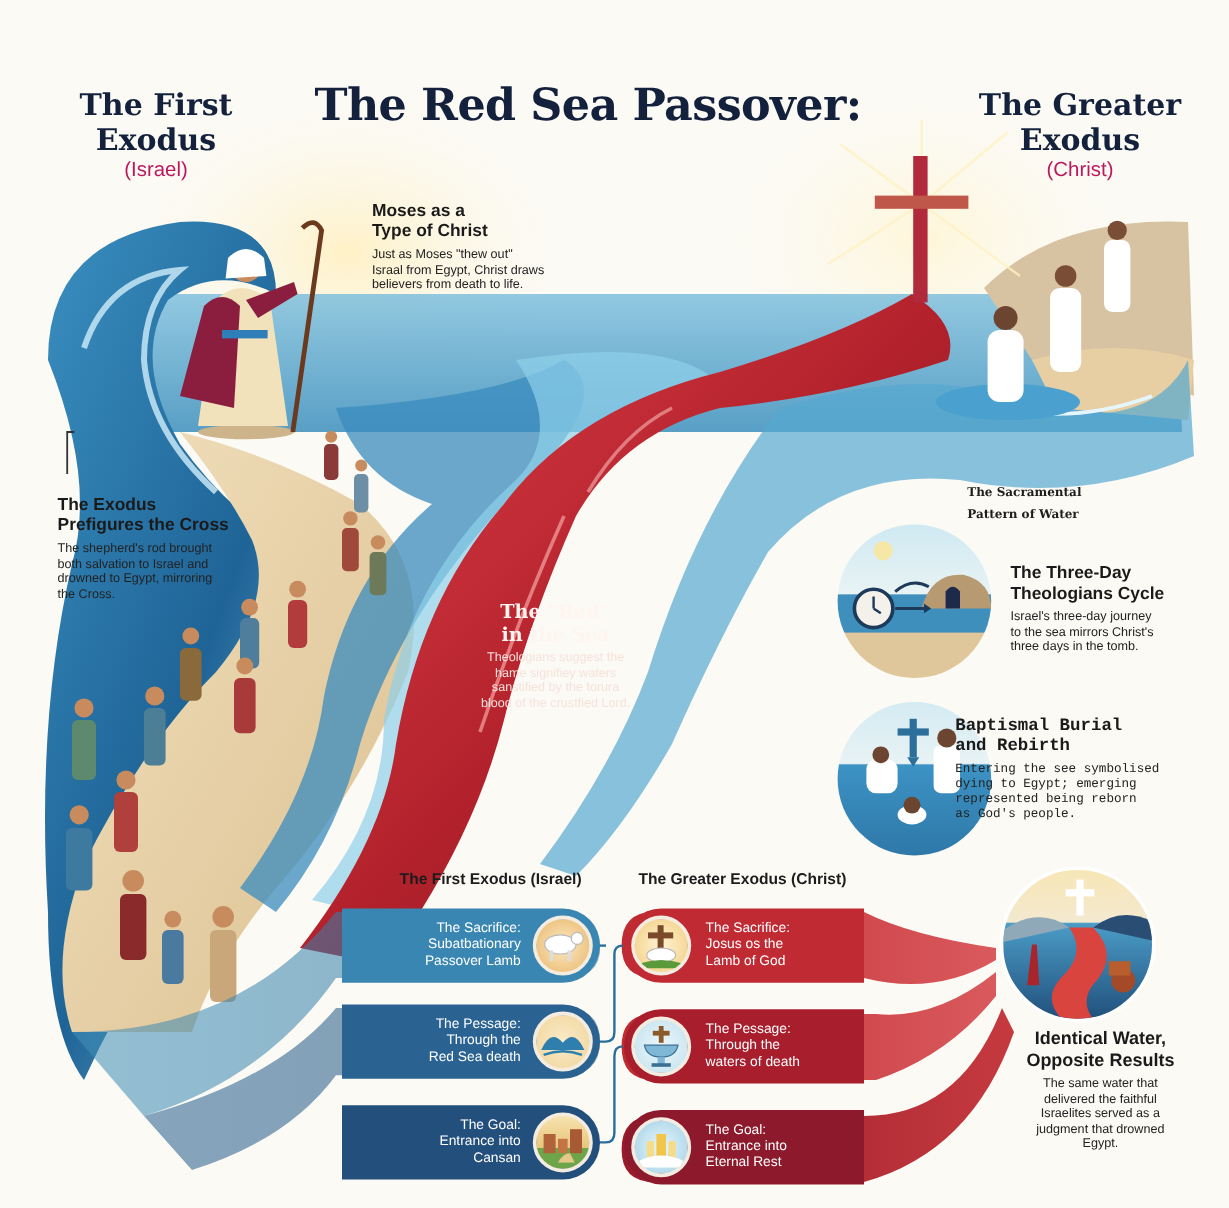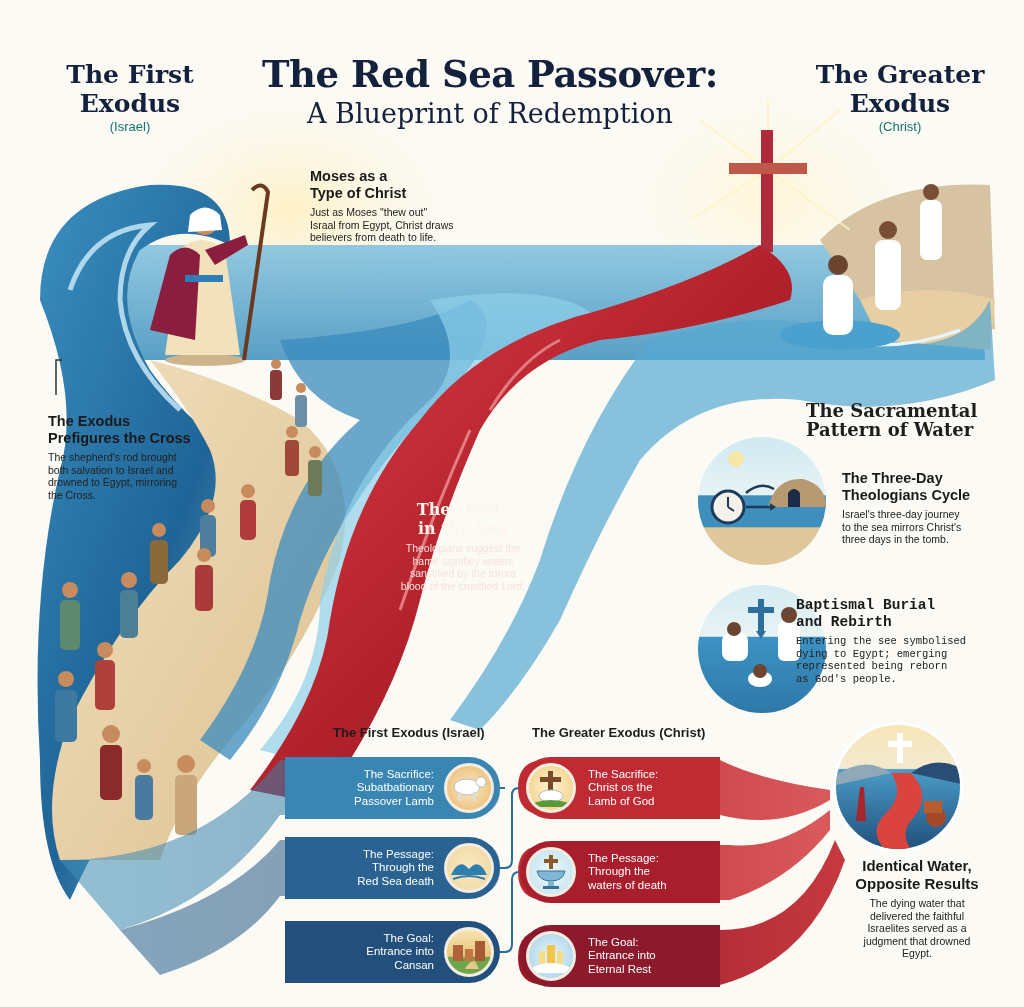--- a/index.html
+++ b/index.html
@@ -3,39 +3,39 @@
 <meta charset="utf-8">
 <style>
   * { box-sizing: border-box; margin: 0; padding: 0; }
   html, body { width: 1024px; height: 1007px; overflow: hidden; }
   body {
     position: relative;
     background: #fbfaf4;
     font-family: "Liberation Sans", "DejaVu Sans", sans-serif;
     color: #1b1b1b;
   }
-  .serif { font-family: "DejaVu Serif", "Liberation Serif", serif; }
+  .serif { font-family: "DejaVu Serif", "Liberation Serif", serif; margin-top: 13px; }
   .abs { position: absolute; }
   svg.art { position: absolute; left: 0; top: 0; }
 
   .title-main { left: 260px; top: 52px; width: 460px; text-align: center; color: #14213d; }
   .title-main .t1 { font-size: 37px; font-weight: bold; letter-spacing: -0.5px; }
   .title-main .t2 { font-size: 27px; margin-top: 2px; }
 
   .side-head { text-align: center; color: #14213d; }
   .side-head .h { font-size: 25px; font-weight: bold; line-height: 29px; }
-  .side-head .s { font-family: "Liberation Sans", sans-serif; font-size: 13px; color: #0f766e; margin-top: 1px; }
+  .side-head .s { font-family: "Liberation Sans", sans-serif; font-size: 17px; color: #be185d; margin-top: 1px; }
 
   .callout-title { font-weight: bold; font-size: 14.5px; line-height: 17px; color: #1a1a1a; }
   .callout-body { font-size: 10.5px; line-height: 12.5px; color: #222; margin-top: 4px; }
 
   .red-callout .callout-title { font-family: "DejaVu Serif", serif; color: #fff5ef; font-size: 16px; line-height: 19px; }
   .red-callout .callout-body { color: #f6e2dc; text-align: center; }
 
-  .section-head { font-family: "DejaVu Serif", serif; font-weight: bold; font-size: 18px; line-height: 19px; color: #1e1e1e; }
+  .section-head { font-family: "DejaVu Serif", serif; font-weight: bold; font-size: 10px; line-height: 19px; color: #1e1e1e; }
 
   .col-head { font-weight: bold; font-size: 13px; color: #1c1c1c; }
 
   .band-item { position: absolute; height: 62px; display: flex; align-items: center; }
   .band-text { color: #ffffff; font-size: 11.5px; line-height: 13.5px; }
   .band-text.right { text-align: right; }
   .band-icon {
     width: 50px; height: 50px; border-radius: 50%;
     border: 3px solid #f4ece0;
     display: flex; align-items: center; justify-content: center;
@@ -225,21 +225,20 @@
 </svg>
 
 <div class="abs side-head serif" style="left:40px; top:60px; width:180px;">
   <div class="h">The First</div>
   <div class="h">Exodus</div>
   <div class="s">(Israel)</div>
 </div>
 
 <div class="abs title-main serif">
   <div class="t1">The Red Sea Passover:</div>
-  <div class="t2">A Blueprint of Redemption</div>
 </div>
 
 <div class="abs side-head serif" style="left:790px; top:60px; width:220px;">
   <div class="h">The Greater</div>
   <div class="h">Exodus</div>
   <div class="s">(Christ)</div>
 </div>
 
 <div class="abs" style="left:310px; top:168px; width:200px;">
   <div class="callout-title">
@@ -388,21 +387,21 @@
   <div class="band-icon" style="background:radial-gradient(#fff4d4, #f0cc7c);">
     <svg width="40" height="38" viewBox="0 0 40 38">
         <rect x="17" y="2" width="5" height="26" fill="#7a4a2a"></rect>
         <rect x="9" y="8" width="21" height="5" fill="#7a4a2a"></rect>
         <ellipse cx="20" cy="27" rx="12" ry="6" fill="#ffffff" stroke="#bbb"></ellipse>
         <path d="M2 34 Q20 28 38 34 L38 38 L2 38 Z" fill="#5a9a3a"></path>
       </svg>
   </div>
   <div class="band-text" style="margin-left:12px;">
     <div>The Sacrifice:</div>
-    <div>Christ os the</div>
+    <div>Josus os the</div>
     <div>Lamb of God</div>
   </div>
 </div>
 
 <div class="band-item" style="left:520px; top:841px; width:200px; background:#a81e2c; border-radius:34px 0 0 34px; padding-left:6px;">
   <div class="band-icon" style="background:radial-gradient(#eef8fb, #bfe0ee);">
     <svg width="40" height="38" viewBox="0 0 40 38">
         <rect x="18" y="2" width="4" height="14" fill="#8a5a2a"></rect>
         <rect x="13" y="6" width="14" height="4" fill="#8a5a2a"></rect>
         <path d="M6 18 L34 18 Q32 28 20 28 Q8 28 6 18 Z" fill="#7fb8d6" stroke="#3b6f92"></path>
@@ -444,19 +443,19 @@
     <circle cx="100" cy="92" r="10" fill="#a44a28"></circle>
     <rect x="88" y="76" width="18" height="12" fill="#b85e2e"></rect>
   </svg>
 </div>
 <div class="abs" style="left:822px; top:857px; width:190px; text-align:center;">
   <div class="callout-title" style="font-size:15px; line-height:18px;">
     <div>Identical Water,</div>
     <div>Opposite Results</div>
   </div>
   <div class="callout-body">
-    <div>The dying water that</div>
+    <div>The same water that</div>
     <div>delivered the faithful</div>
     <div>Israelites served as a</div>
     <div>judgment that drowned</div>
     <div>Egypt.</div>
   </div>
 </div>
 
 </body></html>

